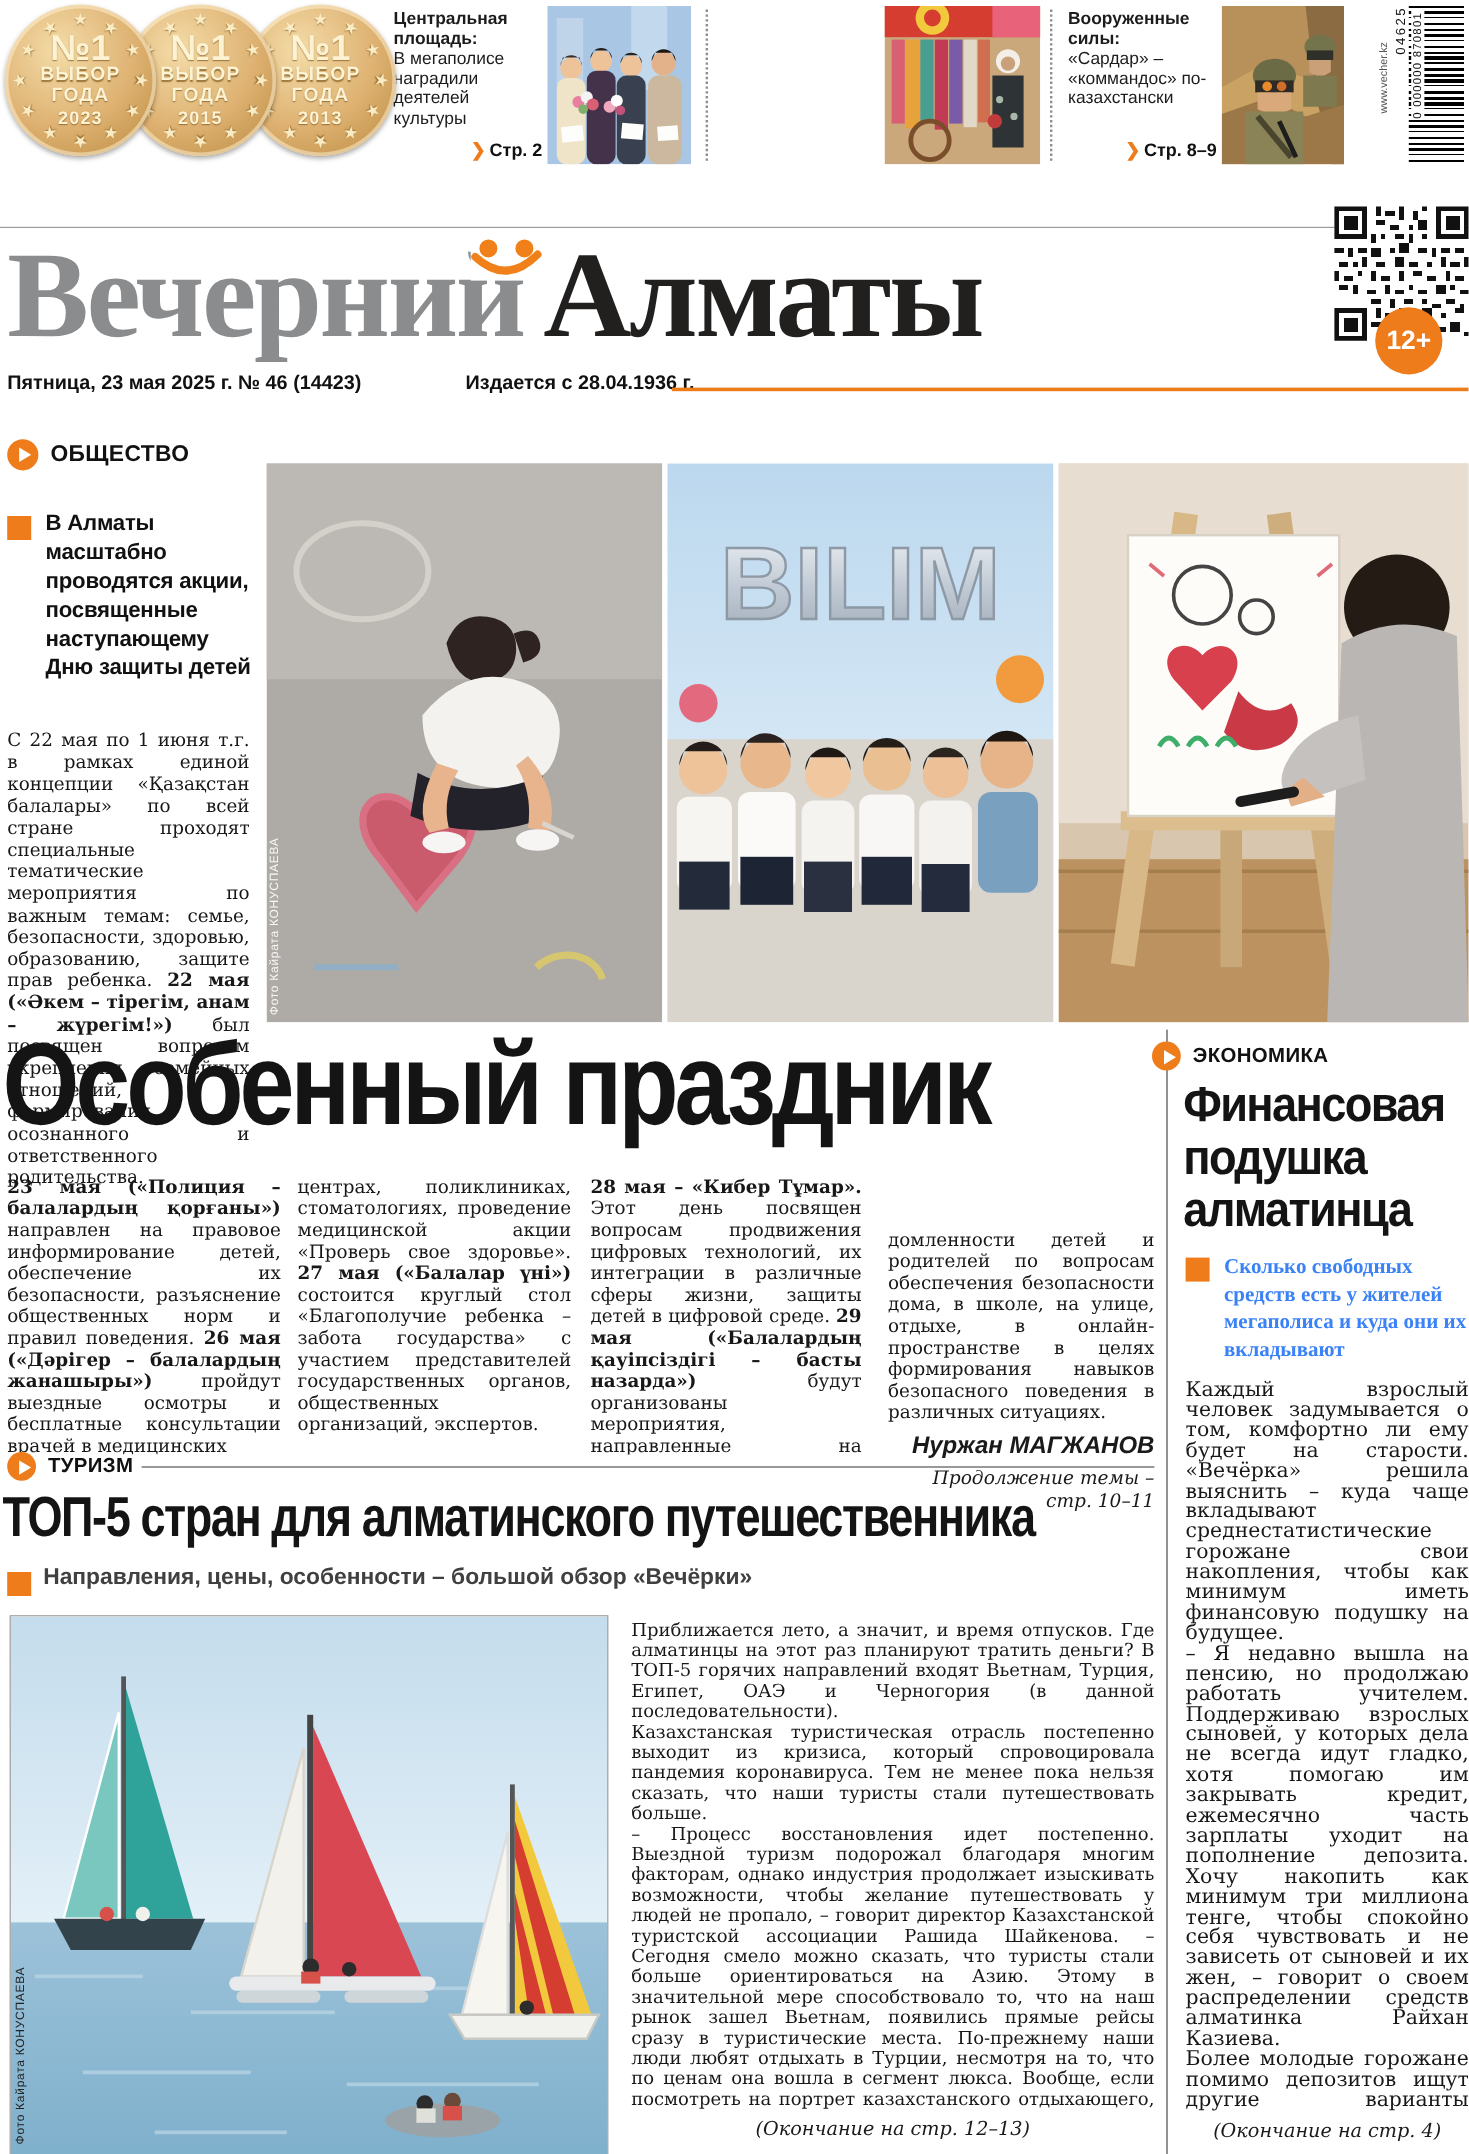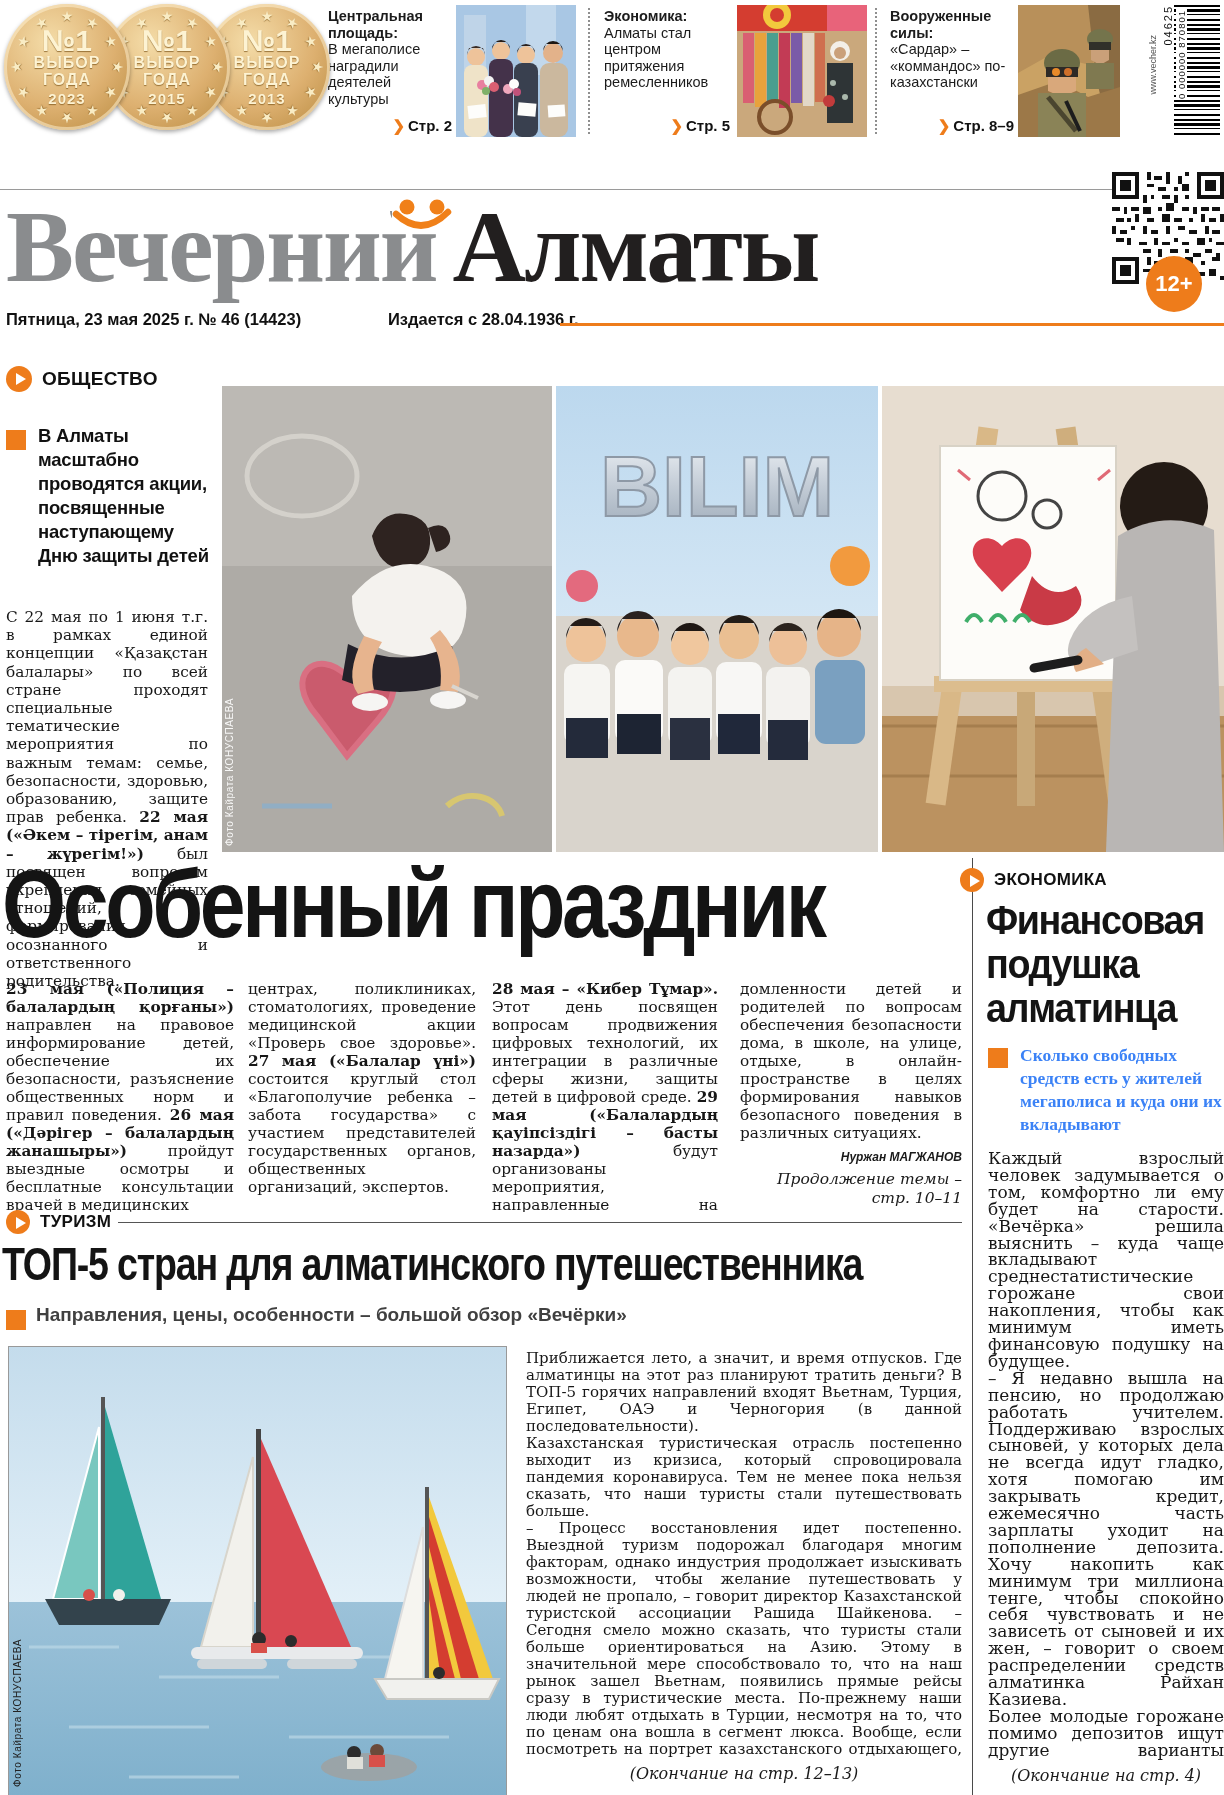--- a/index.html
+++ b/index.html
@@ -65,21 +65,21 @@
       font-size:15.3px;line-height:18.2px;text-align:justify;color:#171717;}
   .photo{overflow:hidden;}
   .photo svg{display:block;width:100%;height:100%;}
   .vcredit{writing-mode:vertical-rl;transform:rotate(180deg);font-size:10px;letter-spacing:.6px;}
   
   .feat-headline{left:2px;top:854px;font-size:97px;font-weight:bold;letter-spacing:-4px;line-height:100px;
       color:#141414;white-space:nowrap;transform:scaleX(.85);transform-origin:left top;}
   .fcol{top:980px;width:228px;height:232px;font-family:"DejaVu Serif","Liberation Serif",serif;
       font-size:15.3px;line-height:18px;text-align:justify;color:#171717;overflow:hidden;}
   .byline{text-align:right;font-family:"Liberation Sans",sans-serif;font-weight:bold;font-style:italic;
-      font-size:12px;margin-top:8px;}
+      font-size:20px;margin-top:8px;}
   .contnote{text-align:right;font-family:"DejaVu Serif","Liberation Serif",serif;font-style:italic;
       font-size:15.5px;line-height:19px;margin-top:6px;}
   .vdivider{left:972px;top:858px;bottom:0;width:1px;background:#4a4a4a;}
   
   .eco-headline{left:986px;top:898px;font-size:41px;line-height:44px;font-weight:bold;letter-spacing:-1.5px;
       color:#141414;transform:scaleX(.92);transform-origin:left top;white-space:nowrap;}
   .eco-sub{left:1020px;top:1044px;width:204px;font-weight:bold;font-size:17.5px;line-height:23px;color:#3b82f6;font-family:Liberation Serif, serif;}
   .eco-body{left:988px;top:1150px;width:236px;height:612px;overflow:hidden;
       font-family:"DejaVu Serif","Liberation Serif",serif;font-size:17px;line-height:16.9px;
       text-align:justify;color:#171717;}
@@ -194,25 +194,20 @@
           <circle cx="61" cy="87" r="4" fill="#c2527a"></circle>
         <rect x="12" y="100" width="18" height="13" fill="#fdfdfb" transform="rotate(-6 21 106)"></rect>
         <rect x="62" y="98" width="18" height="13" fill="#fdfdfb" transform="rotate(5 71 104)"></rect>
         <rect x="92" y="100" width="17" height="12" fill="#fdfdfb" transform="rotate(-4 100 106)"></rect>
       </g>
     </svg>
   </div>
 
   <div class="abs dotline" style="left:588px;"></div>
 
-  <div class="abs teaser" style="left:604px;width:126px;">
-    <div class="t">Экономика:</div>
-    <div>Алматы стал центром притяжения ремесленников</div>
-    <div class="pageref"><span class="chev">❯</span><span>Стр. 5</span></div>
-  </div>
 
   <div class="abs tphoto" style="left:737px;width:130px;">
     <svg viewBox="0 0 130 132" preserveAspectRatio="none">
       <rect width="130" height="132" fill="#caa87c"></rect>
       <rect x="0" y="0" width="130" height="26" fill="#d43d30"></rect>
       <circle cx="40" cy="10" r="14" fill="#f2c93d"></circle>
         <circle cx="40" cy="10" r="7" fill="#d43d30"></circle>
       <rect x="90" y="0" width="40" height="26" fill="#e8637a"></rect>
       <g>
         <rect x="6" y="28" width="11" height="70" fill="#d95f72"></rect>
@@ -422,21 +417,21 @@
         <path d="M196 274 l-44 8" stroke="#1d1d1d" stroke-width="9" stroke-linecap="round"></path>
       </g>
     </svg>
   </div>
 
   <div class="abs feat-headline">Особенный праздник</div>
 
   <div class="abs fcol" style="left:6px;"><span class="bold">23 мая («Полиция – балалардың қорғаны»)</span><span> направлен на правовое информирование детей, обеспечение их безопасности, разъяснение общественных норм и правил поведения. </span><span class="bold">26 мая («Дәрігер – балалардың жанашыры»)</span><span> пройдут выездные осмотры и бесплатные консультации врачей в медицинских</span></div>
   <div class="abs fcol" style="left:248px;"><span>центрах, поликлиниках, стоматологиях, проведение медицинской акции «Проверь свое здоровье». </span><span class="bold">27 мая («Балалар үні»)</span><span> состоится круглый стол «Благополучие ребенка – забота государства» с участием представителей государственных органов, общественных организаций, экспертов.</span></div>
   <div class="abs fcol" style="left:492px;width:226px;"><span class="bold">28 мая – «Кибер Тұмар».</span><span> Этот день посвящен вопросам продвижения цифровых технологий, их интеграции в различные сферы жизни, защиты детей в цифровой среде. </span><span class="bold">29 мая («Балалардың қауіпсіздігі – басты назарда»)</span><span> будут организованы мероприятия, направленные на повышение осве-</span></div>
-  <div class="abs" style="left:740px;top:980px;width:222px;">
+  <div class="abs" style="left:740px;top:1024px;width:222px;">
     <div style="font-family:'DejaVu Serif','Liberation Serif',serif;font-size:15.3px;line-height:18px;text-align:justify;color:#171717;"><span>домленности детей и родителей по вопросам обеспечения безопасности дома, в школе, на улице, отдыхе, в онлайн-пространстве в целях формирования навыков безопасного поведения в различных ситуациях.</span></div>
     <div class="byline">Нуржан МАГЖАНОВ</div>
     <div class="contnote">
       <div>Продолжение темы –</div>
       <div>стр. 10–11</div>
     </div>
   </div>
 
   <div class="abs vdivider"></div>
 

